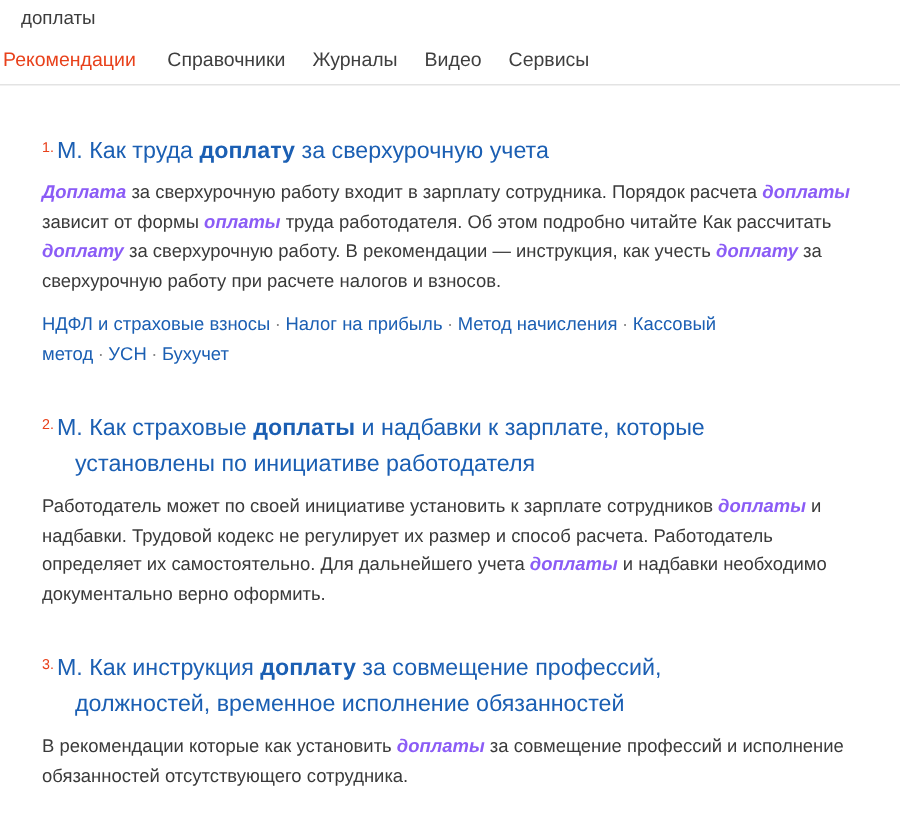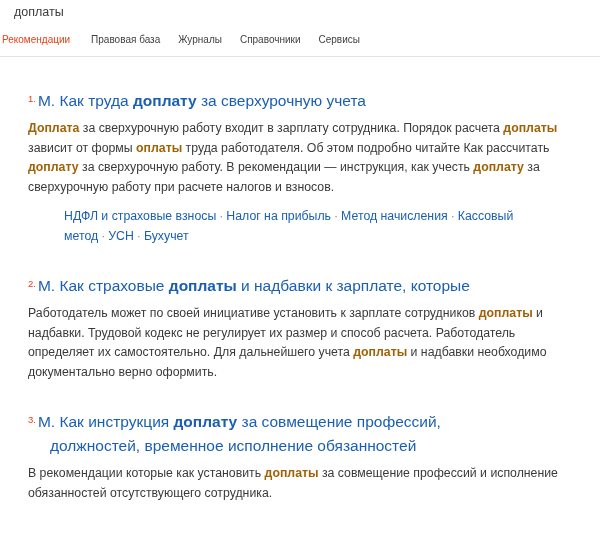--- a/index.html
+++ b/index.html
@@ -27,21 +27,21 @@
   }
   .tabs {
     height: 33px;
     border-bottom: 1px solid #e3e3e3;
     display: flex;
     align-items: center;
     padding-left: 0px;
     gap: 0px;
   }
   .tab {
-    font-size: 10px;
+    font-size: 13px;
     color: #3f3f3f;
     padding: 0 9px;
     line-height: 32px;
     height: 32px;
     white-space: nowrap;
     cursor: pointer;
   }
   .tab:first-child {
     padding-left: 2px;
     padding-right: 12px;
@@ -77,60 +77,60 @@
     padding-left: 22px;
   }
   .result-snippet {
     font-size: 12.3px;
     color: #3a3a3a;
     line-height: 19.5px;
     margin: 0;
   }
   .result-snippet b {
     font-weight: bold;
-    color: #a16207;
+    color: #8b5cf6;
+    font-style: italic;
   }
   .result-tags {
     margin-top: 9px;
     font-size: 12.3px;
     line-height: 20px;
     color: #1b5fb3;
-    margin-left: 36px;
   }
   .result-tags .tag {
     color: #1b5fb3;
     cursor: pointer;
   }
   .result-tags .sep {
     color: #888;
     margin: 0 3px;
   }
 </style>
 </head>
 <body>
 
 <div class="search-bar">
   <span class="query">доплаты</span>
 </div>
 
 <div class="tabs">
   <div class="tab active">Рекомендации</div>
-  <div class="tab">Правовая база</div>
+  <div class="tab">Справочники</div>
   <div class="tab">Журналы</div>
-  <div class="tab">Справочники</div>
+  <div class="tab">Видео</div>
   <div class="tab">Сервисы</div>
 </div>
 
 <div class="results">
     <div class="result">
       <div class="result-title"><span class="num">1.</span><span>М. </span><span>Как труда </span><b>доплату</b><span> за сверхурочную учета</span></div>
       <p class="result-snippet"><b>Доплата</b><span> за сверхурочную работу входит в зарплату сотрудника. Порядок расчета </span><b>доплаты</b><span> зависит от формы </span><b>оплаты</b><span> труда работодателя. Об этом подробно читайте Как рассчитать </span><b>доплату</b><span> за сверхурочную работу. В рекомендации — инструкция, как учесть </span><b>доплату</b><span> за сверхурочную работу при расчете налогов и взносов.</span></p>
       <div class="result-tags"><span class="tag">НДФЛ и страховые взносы</span><span class="sep">·</span><span class="tag">Налог на прибыль</span><span class="sep">·</span><span class="tag">Метод начисления</span><span class="sep">·</span><span class="tag">Кассовый метод</span><span class="sep">·</span><span class="tag">УСН</span><span class="sep">·</span><span class="tag">Бухучет</span></div>
     </div>
     <div class="result">
-      <div class="result-title"><span class="num">2.</span><span>М. </span><span>Как страховые </span><b>доплаты</b><span> и надбавки к зарплате, которые</span></div>
+      <div class="result-title"><span class="num">2.</span><span>М. </span><span>Как страховые </span><b>доплаты</b><span> и надбавки к зарплате, которые</span><span class="indent-line">установлены по инициативе работодателя</span></div>
       <p class="result-snippet"><span>Работодатель может по своей инициативе установить к зарплате сотрудников </span><b>доплаты</b><span> и надбавки. Трудовой кодекс не регулирует их размер и способ расчета. Работодатель определяет их самостоятельно. Для дальнейшего учета </span><b>доплаты</b><span> и надбавки необходимо документально верно оформить.</span></p>
     </div>
     <div class="result">
       <div class="result-title"><span class="num">3.</span><span>М. </span><span>Как инструкция </span><b>доплату</b><span> за совмещение профессий,</span><span class="indent-line">должностей, временное исполнение обязанностей</span></div>
       <p class="result-snippet"><span>В рекомендации которые как установить </span><b>доплаты</b><span> за совмещение профессий и исполнение обязанностей отсутствующего сотрудника.</span></p>
     </div>
   </div>
 
 </body></html>

